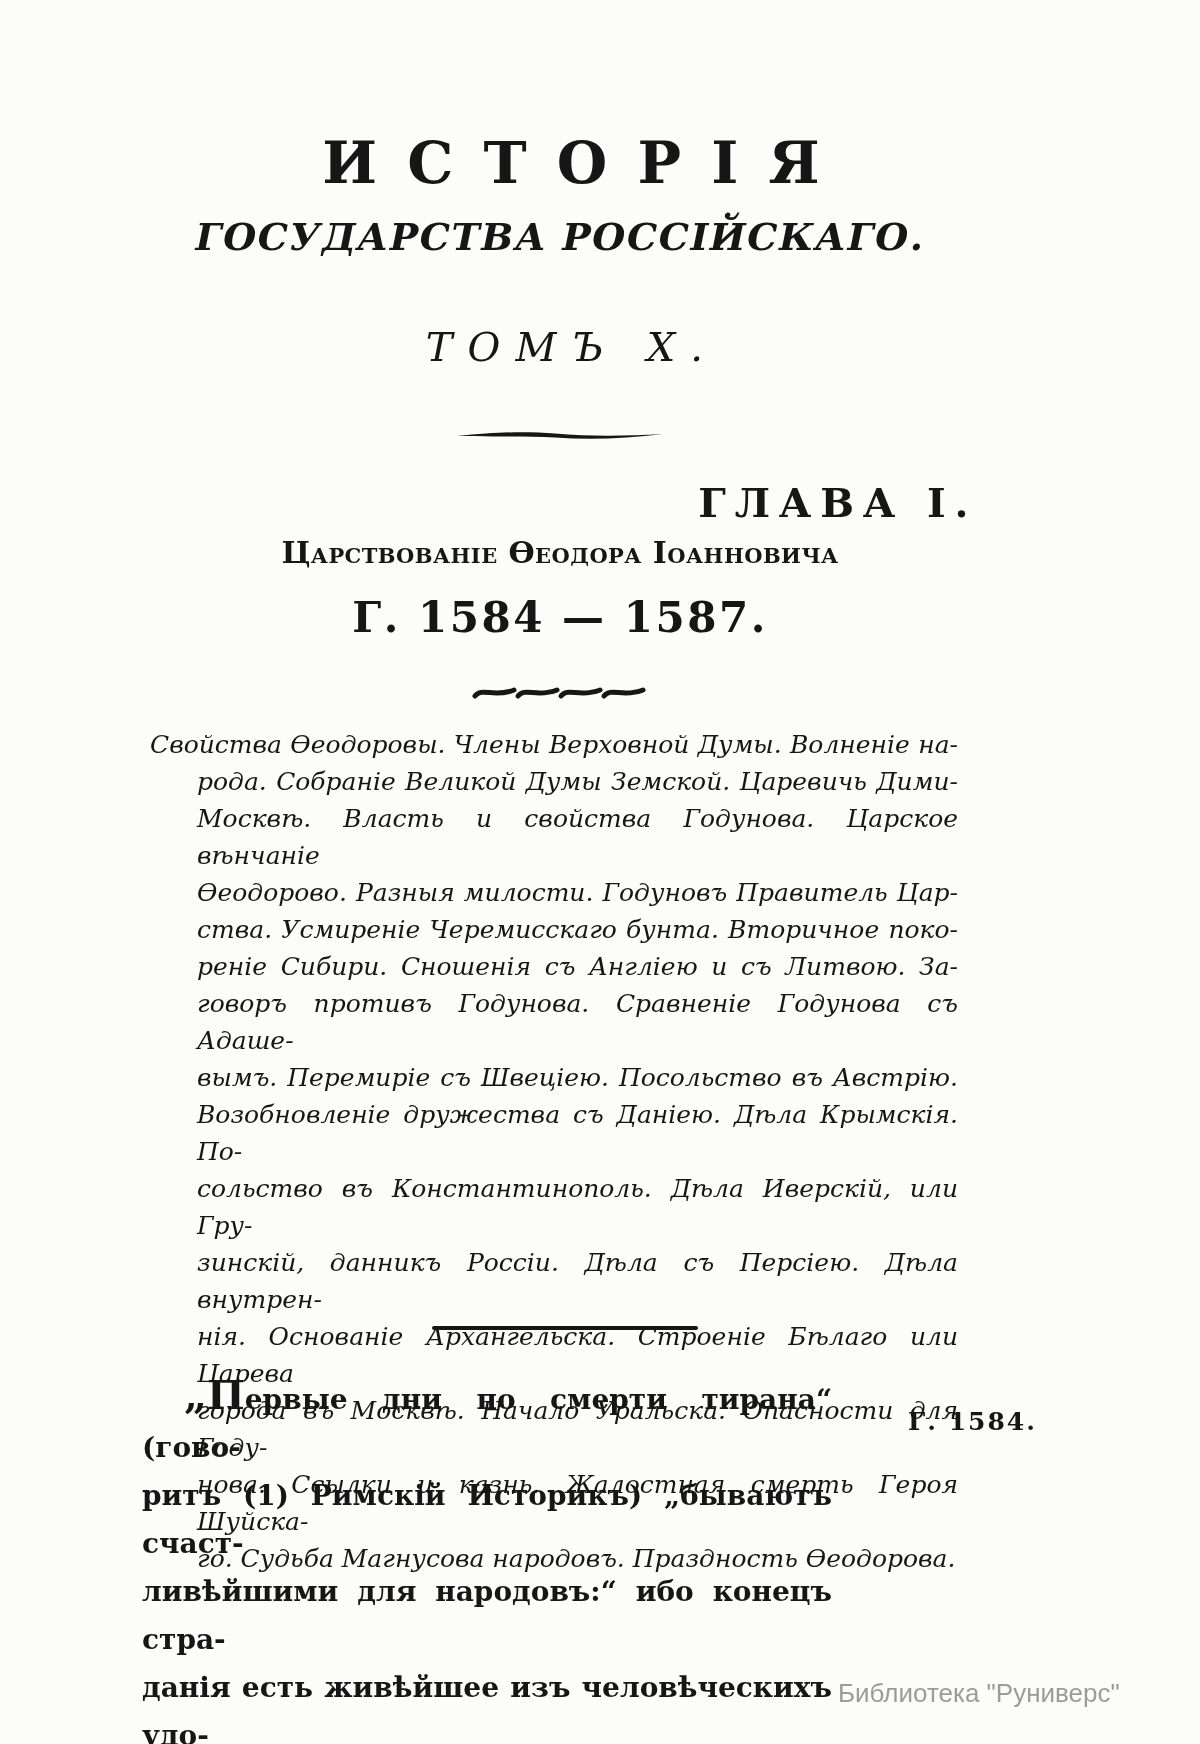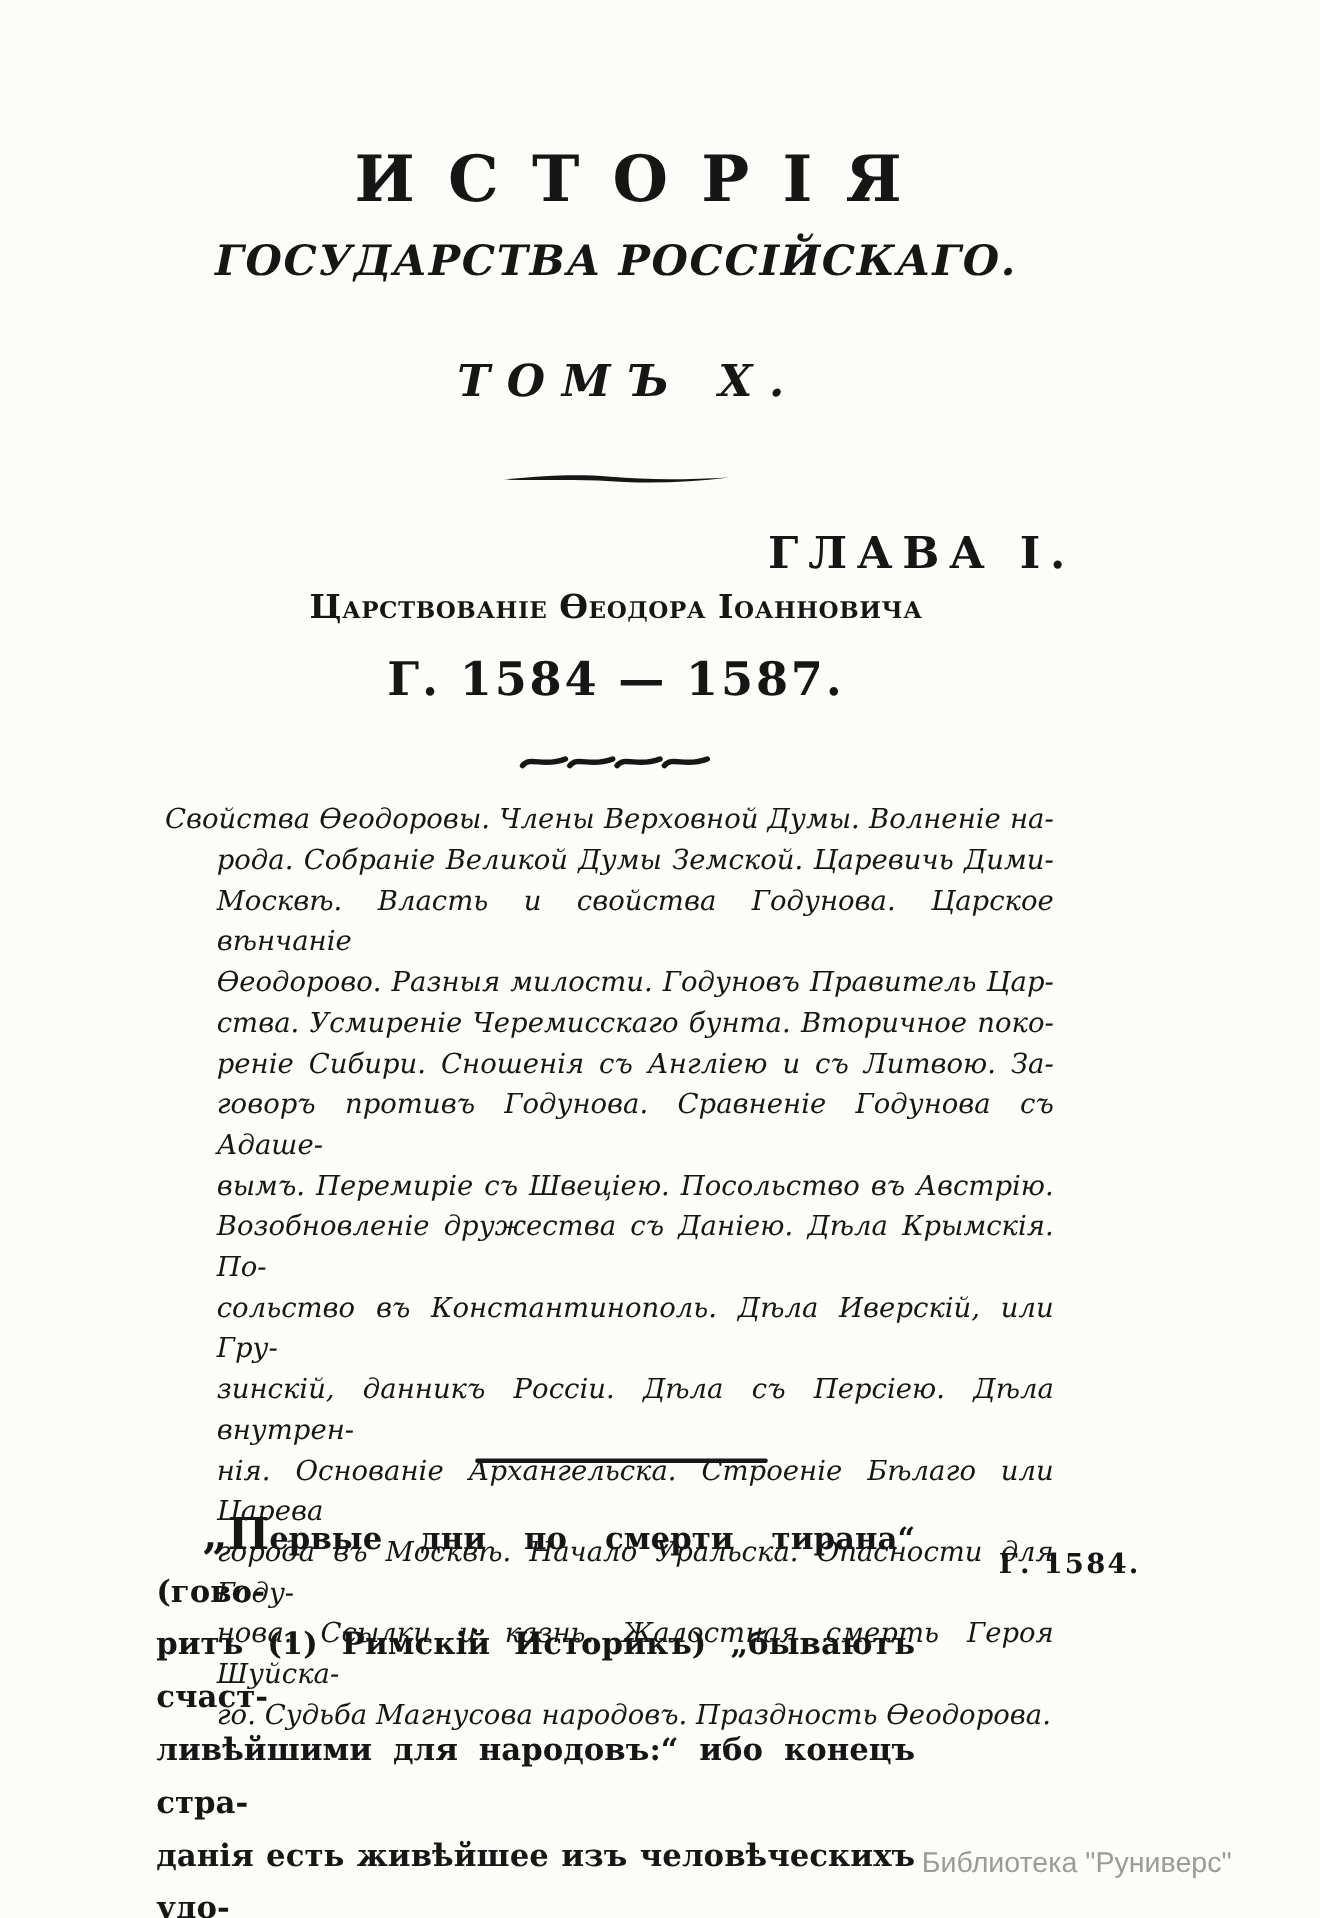--- a/index.html
+++ b/index.html
@@ -25,21 +25,21 @@
   .book-title {
     top: 134px; font-size: 58px; font-weight: bold;
     letter-spacing: 0.52em; padding-left: 0.45em;
   }
   .book-subtitle {
     top: 218px; font-size: 38px; font-weight: bold;
     letter-spacing: 0.04em;
     font-style: italic;
   }
   .volume-title {
-    top: 327px; font-size: 40px; font-weight: bold; font-style: italic;
+    top: 327px; font-size: 40px; font-weight: normal; font-style: italic;
     letter-spacing: 0.38em; padding-left: 0.3em;
   }
   .ornament { position: absolute; }
   .tapered-rule { left: 455px; top: 429px; }
   .chapter-heading {
     top: 483px; font-size: 40px; font-weight: bold;
     letter-spacing: 0.22em; padding-left: 0.18em; text-align: right;
   }
   .chapter-subheading {
     top: 538px; font-size: 30px; font-weight: bold;

